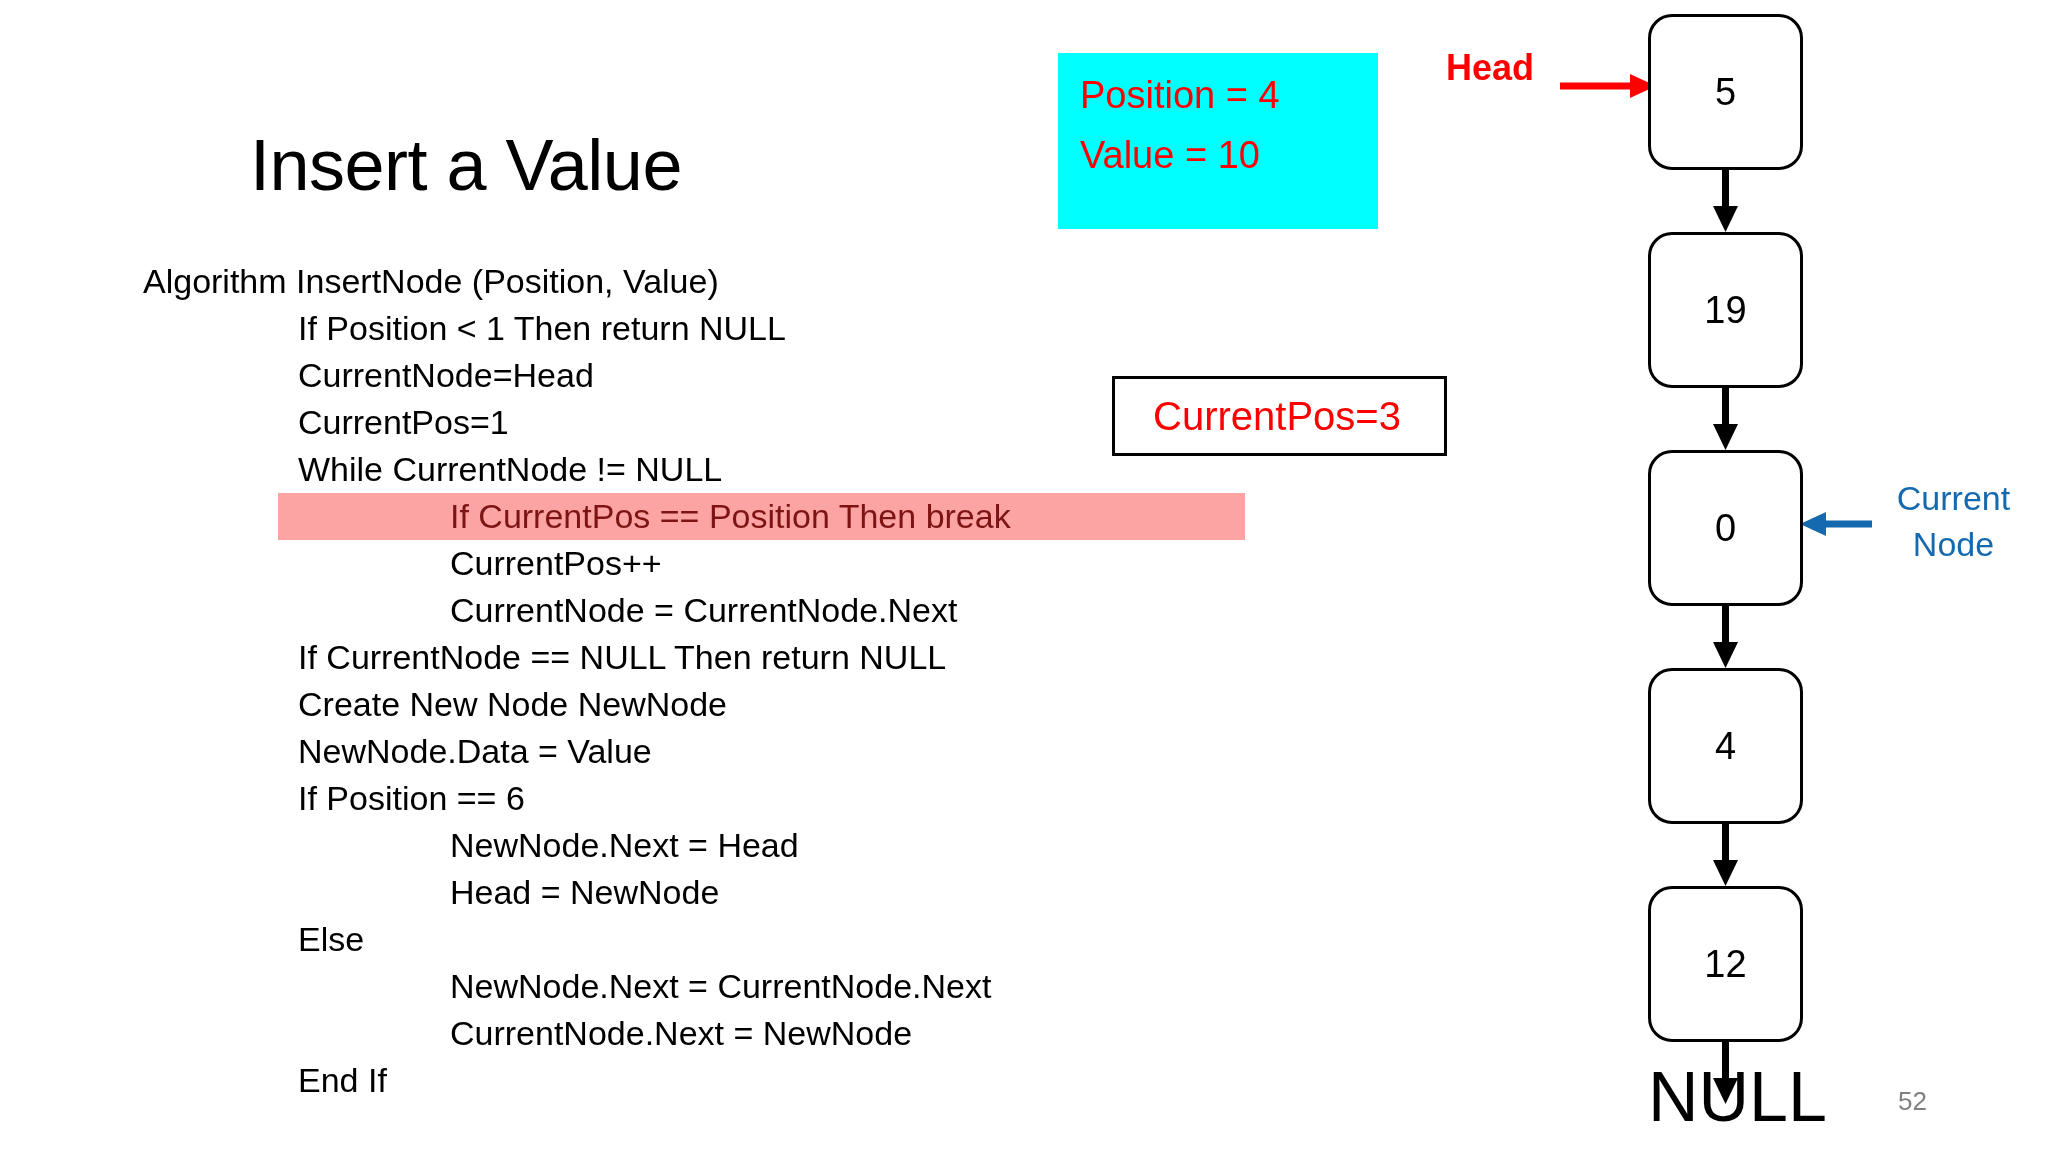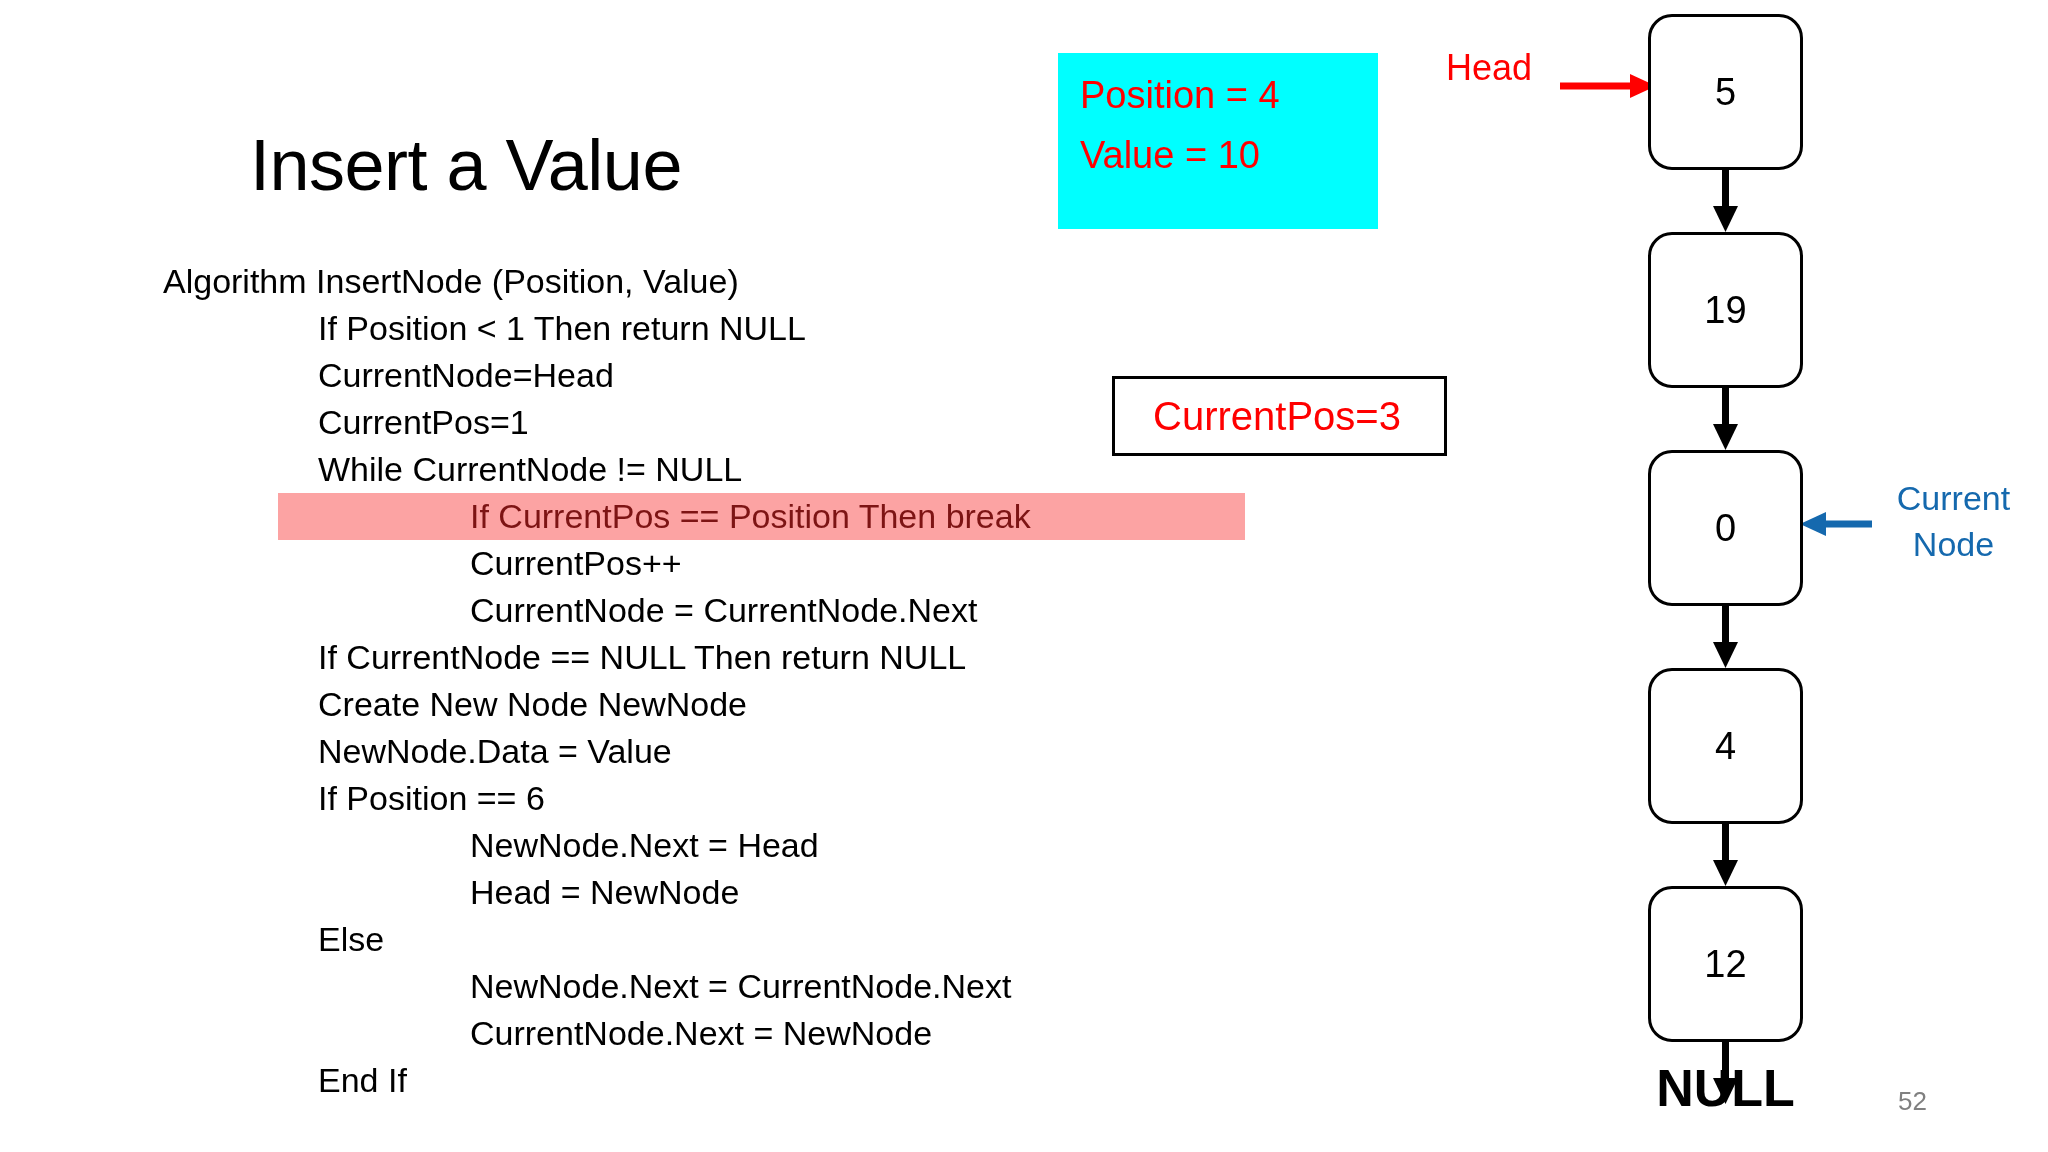--- a/index.html
+++ b/index.html
@@ -42,21 +42,20 @@
   .code-line {
     position: relative;
     height: 47px;
     line-height: 47px;
     font-size: 34px;
     color: #000000;
     white-space: nowrap;
   }
   .code-line .code-text {
     display: inline-block;
-    margin-left: 20px;
   }
   .ind-0 { padding-left: 0px; }
   .ind-1 { padding-left: 155px; }
   .ind-2 { padding-left: 307px; }
 
   .code-line.highlight {
     background: #FCA3A3;
     color: #7D1414;
     width: 795px;
     margin-left: 135px;
@@ -99,21 +98,21 @@
     color: #FF0000;
     white-space: nowrap;
   }
 
   
   #head-label {
     position: absolute;
     left: 1446px;
     top: 47px;
     font-size: 36px;
-    font-weight: normal;
+    font-weight: bold;
     color: #FF0000;
     white-space: nowrap;
   }
   #head-arrow {
     position: absolute;
     left: 1560px;
     top: 74px;
     width: 96px;
     height: 24px;
   }
@@ -166,24 +165,23 @@
     width: 155px;
     height: 62px;
     display: block;
   }
   #null-label {
     position: absolute;
     left: 1648px;
     top: 1062px;
     width: 155px;
     text-align: center;
-    font-size: 52px;
+    font-size: 70px;
     color: #000000;
     line-height: 1;
-    font-weight: bold;
   }
 
   
   #slide-number {
     position: absolute;
     left: 1898px;
     top: 1086px;
     font-size: 26px;
     color: #808080;
   }

